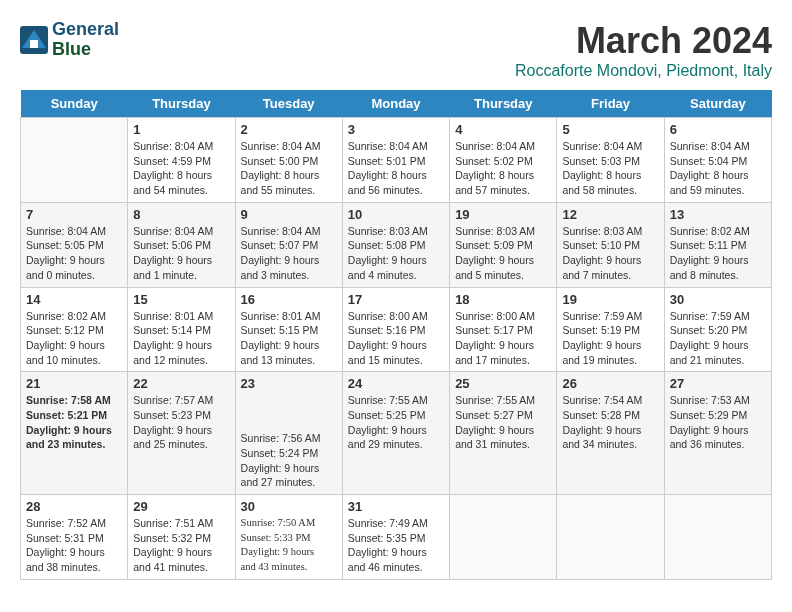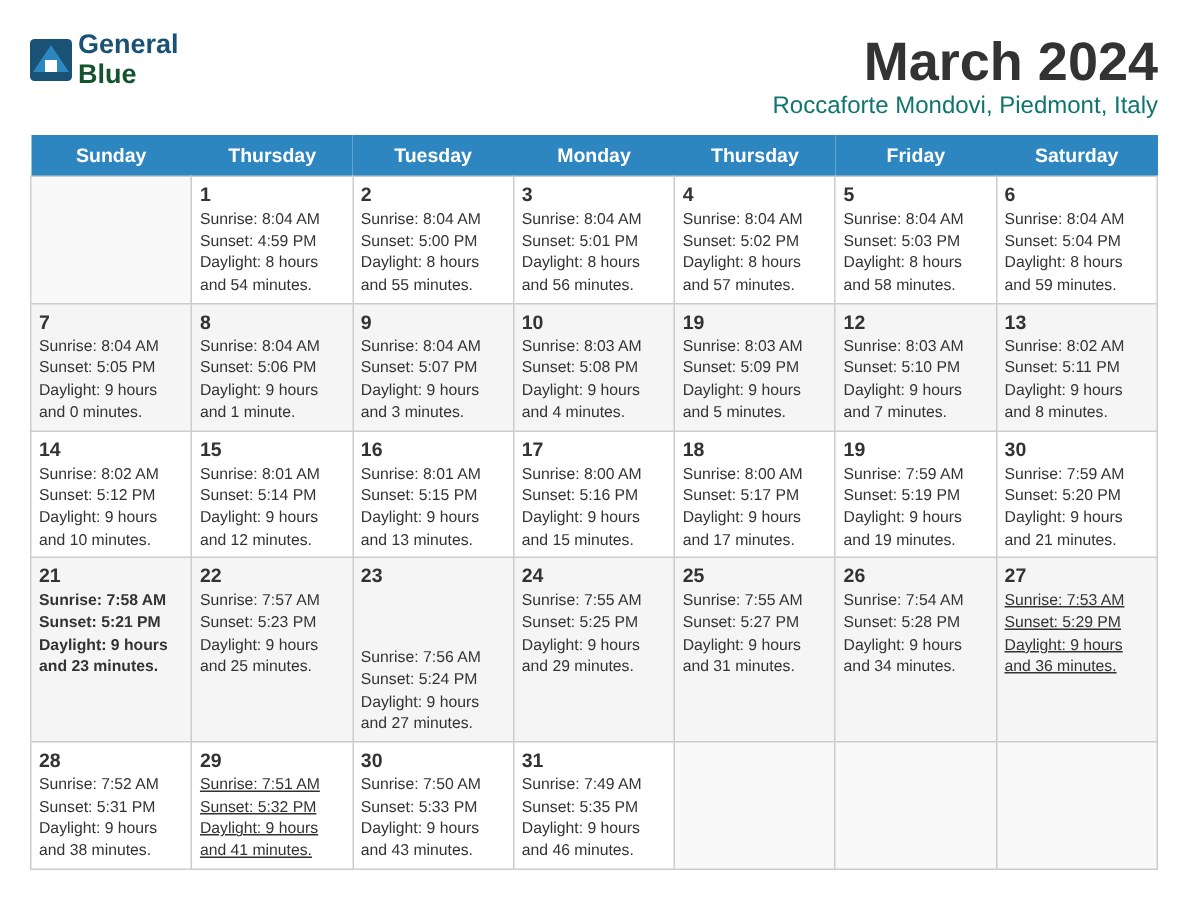--- a/index.html
+++ b/index.html
@@ -297,44 +297,44 @@
         </td>
         <td>
           <span class="day-num">26</span>
           <div class="cell-text" style="white-space: pre-line;">Sunrise: 7:54 AM
 Sunset: 5:28 PM
 Daylight: 9 hours
 and 34 minutes.</div>
         </td>
         <td>
           <span class="day-num">27</span>
-          <div class="cell-text" style="white-space: pre-line; text-decoration: underline;">Sunrise: 7:53 AM
+          <div class="cell-text" style="white-space: pre-line;">Sunrise: 7:53 AM
 Sunset: 5:29 PM
 Daylight: 9 hours
 and 36 minutes.</div>
         </td>
       </tr>
       <tr>
         <td>
           <span class="day-num">28</span>
           <div class="cell-text" style="white-space: pre-line;">Sunrise: 7:52 AM
 Sunset: 5:31 PM
 Daylight: 9 hours
 and 38 minutes.</div>
         </td>
         <td>
           <span class="day-num">29</span>
-          <div class="cell-text" style="white-space: pre-line; text-decoration: underline;">Sunrise: 7:51 AM
+          <div class="cell-text" style="white-space: pre-line;">Sunrise: 7:51 AM
 Sunset: 5:32 PM
 Daylight: 9 hours
 and 41 minutes.</div>
         </td>
         <td>
           <span class="day-num">30</span>
-          <div class="cell-text" style="white-space: pre-line;">Sunrise: 7:50 AM
+          <div class="cell-text" style="white-space: pre-line; font-family: Liberation Serif, serif;">Sunrise: 7:50 AM
 Sunset: 5:33 PM
 Daylight: 9 hours
 and 43 minutes.</div>
         </td>
         <td>
           <span class="day-num">31</span>
           <div class="cell-text" style="white-space: pre-line;">Sunrise: 7:49 AM
 Sunset: 5:35 PM
 Daylight: 9 hours
 and 46 minutes.</div>

